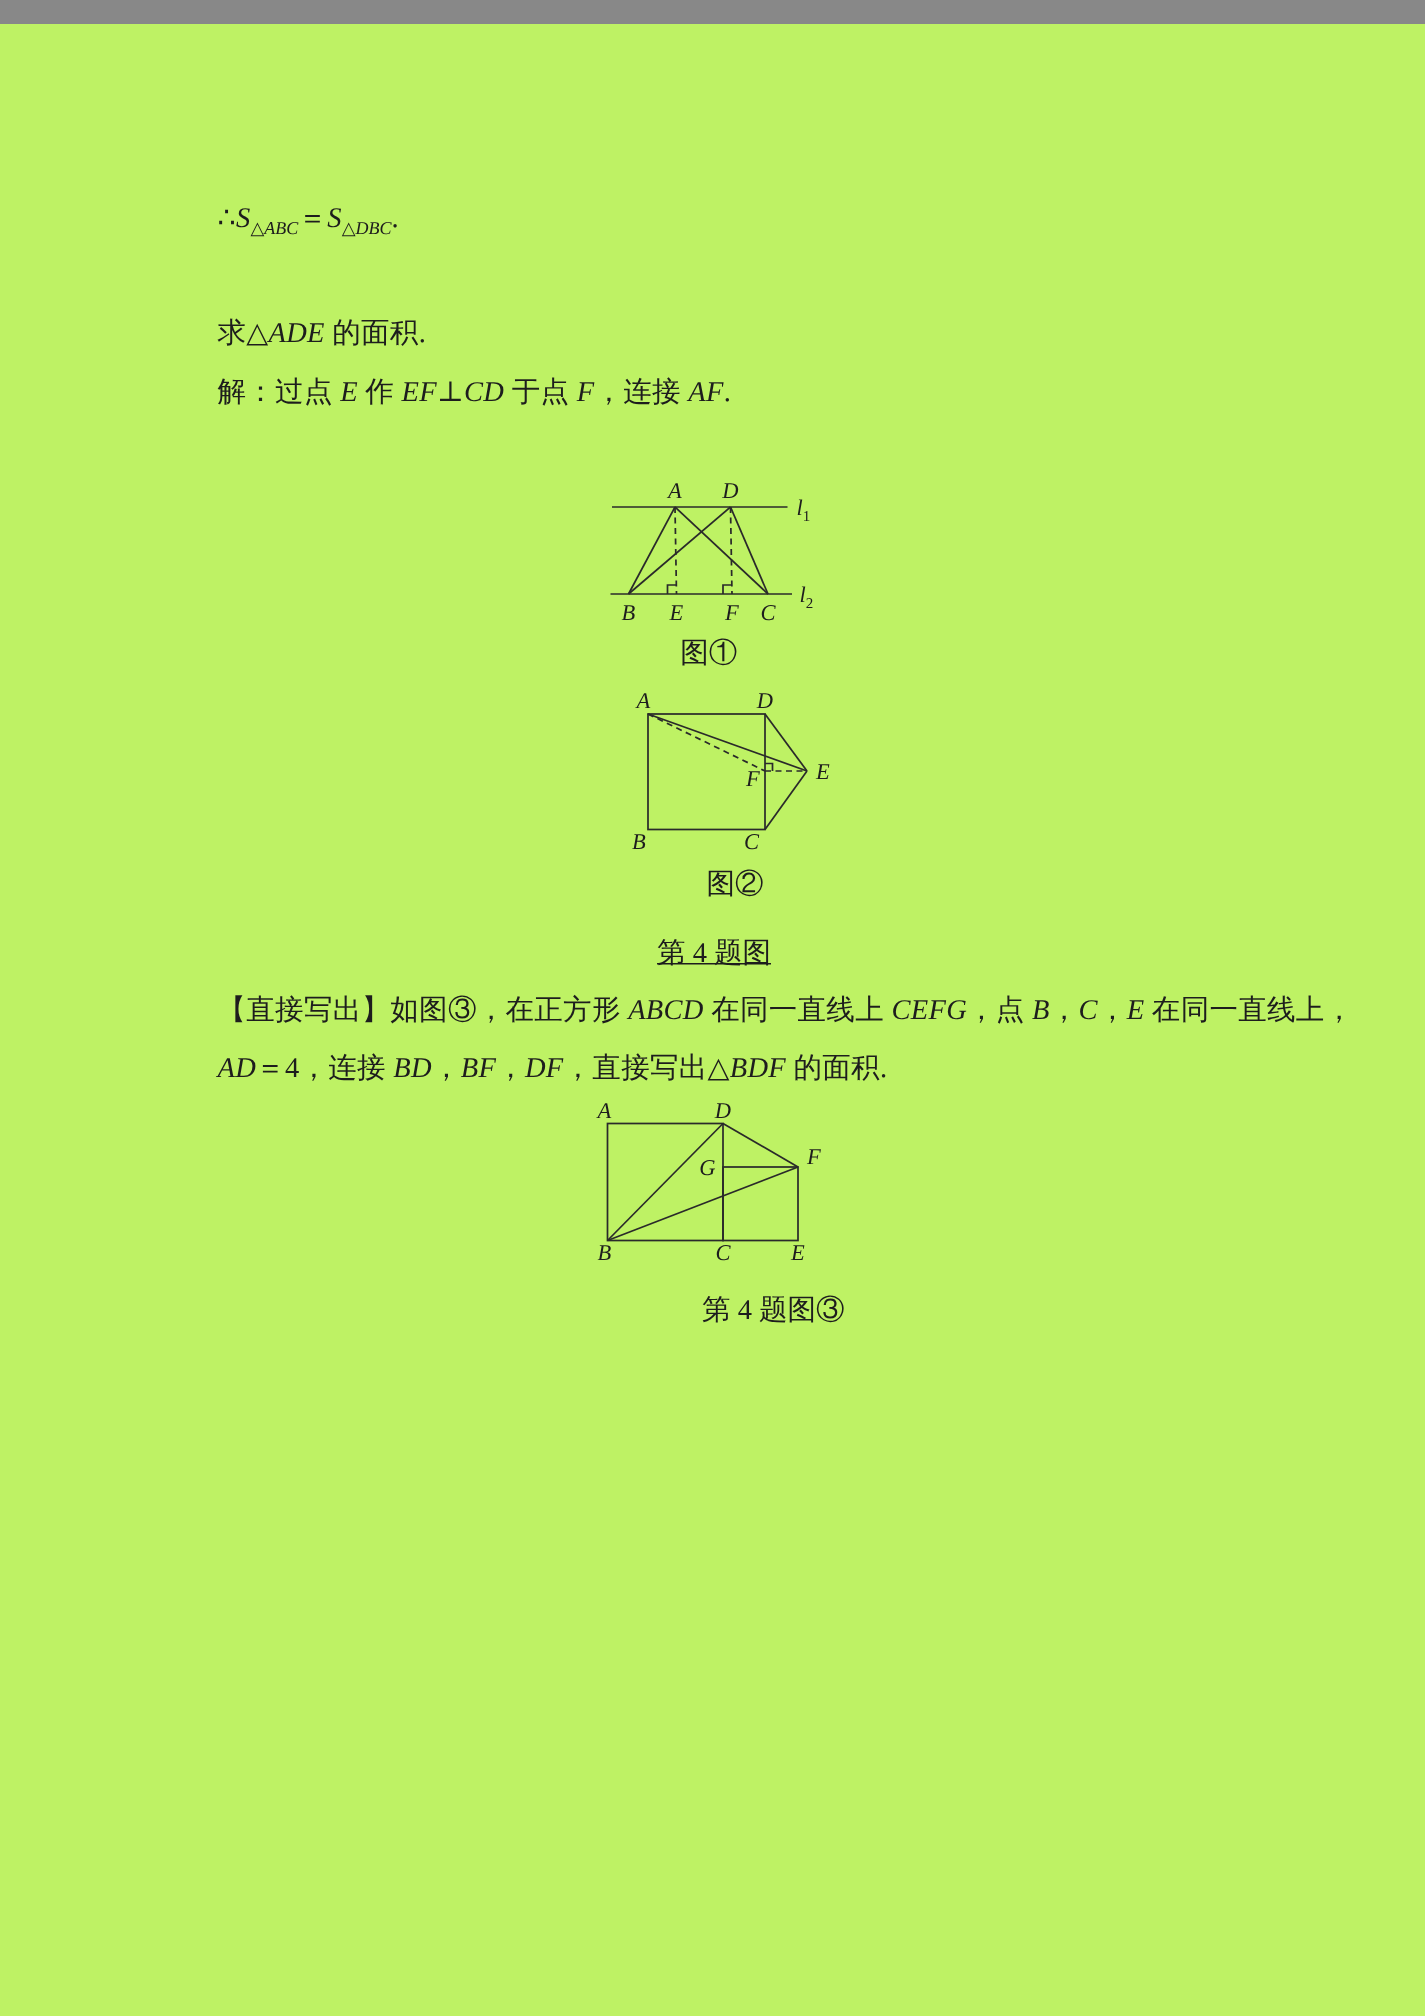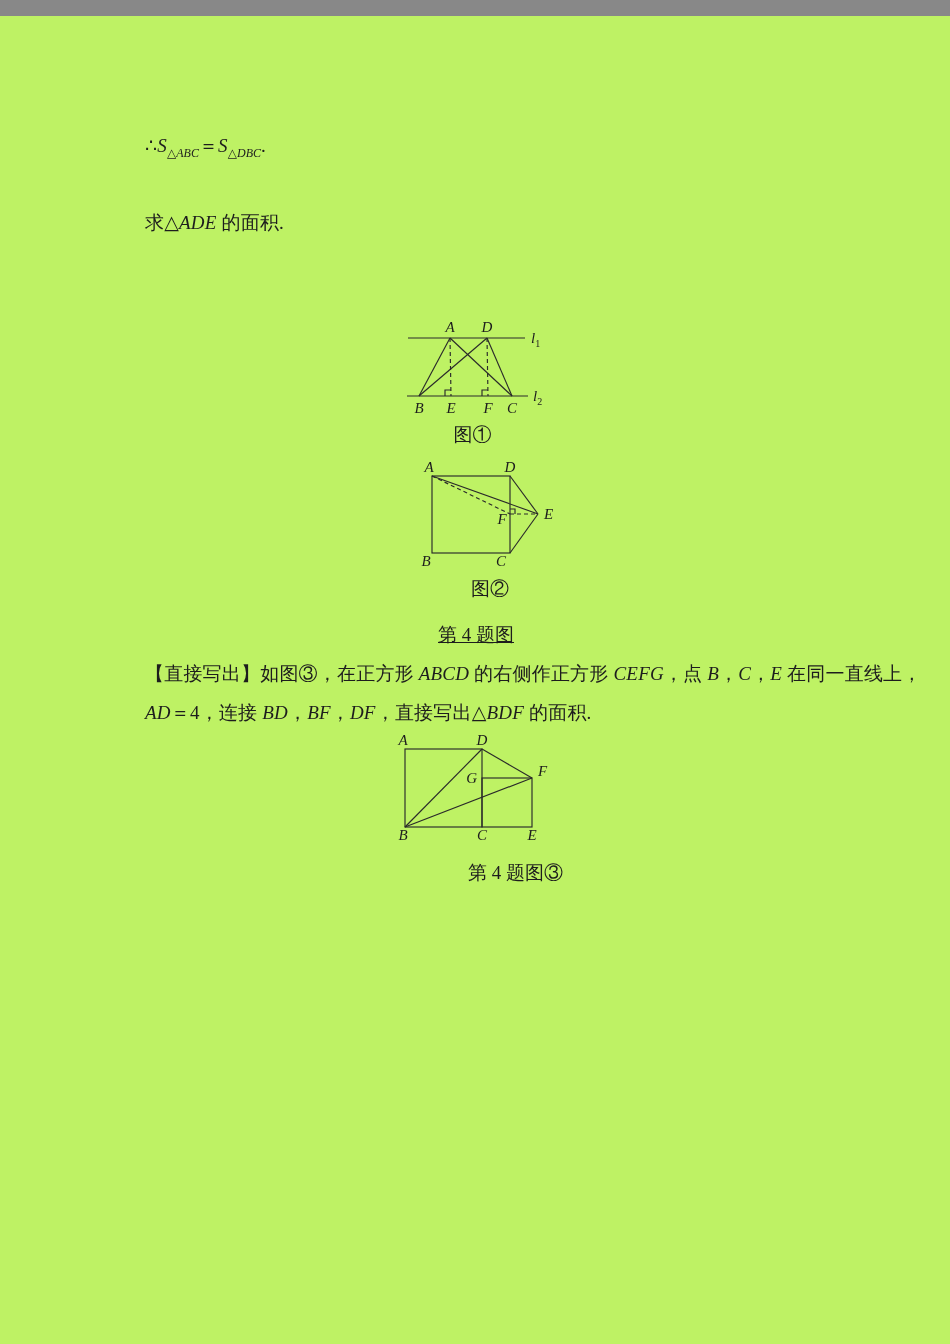--- a/index.html
+++ b/index.html
@@ -45,20 +45,21 @@
   }
   svg .subnum{font-size:10px;font-style:normal;}
 </style>
 </head>
 <body>
 
 <div class="page">
 
   <div class="tline" style="top:117px;"><span>∴</span><span class="it">S</span><span class="sub">△ABC</span><span>＝</span><span class="it">S</span><span class="sub">△DBC</span><span>.</span></div>
   <div class="tline" style="top:194px;"><span>求△</span><span class="it">ADE</span><span> 的面积.</span></div>
+  <div class="tline" style="top:233px;"><span>解：过点 </span><span class="it">E</span><span> 作 </span><span class="it">EF</span><span>⊥</span><span class="it">CD</span><span> 于点 </span><span class="it">F</span><span>，连接 </span><span class="it">AF</span><span>.</span></div>
 
   <svg style="left:395px;top:300px;" width="155" height="105" viewBox="0 0 155 105">
     <line x1="13" y1="22" x2="130" y2="22"></line>
     <line x1="12" y1="80" x2="133" y2="80"></line>
     <line x1="55" y1="22" x2="24" y2="80"></line>
     <line x1="55" y1="22" x2="117" y2="80"></line>
     <line x1="92" y1="22" x2="24" y2="80"></line>
     <line x1="92" y1="22" x2="117" y2="80"></line>
     <line class="dashed" x1="55" y1="22" x2="56" y2="80"></line>
     <line class="dashed" x1="92" y1="22" x2="93" y2="80"></line>
@@ -87,21 +88,21 @@
     <text x="95" y="11" text-anchor="middle">D</text>
     <text x="11" y="105" text-anchor="middle">B</text>
     <text x="86" y="105" text-anchor="middle">C</text>
     <text x="129" y="58">E</text>
     <text x="87" y="63" text-anchor="middle">F</text>
   </svg>
   <div class="caption" style="left:415px;top:560px;width:150px;">图②</div>
 
   <div class="caption" style="left:386px;top:606px;width:180px;text-decoration:underline;">第 4 题图</div>
 
-  <div class="tline" style="top:645px;"><span>【直接写出】如图③，在正方形 </span><span class="it">ABCD</span><span> 的右侧作正方形 </span><span class="it">CEFG</span><span>，点 </span><span class="it">B</span><span>，</span><span class="it">C</span><span>，</span><span class="it">E</span><span> 在同一直线上，</span></div>
+  <div class="tline" style="top:645px;"><span>【直接写出】如图③，在正方形 </span><span class="it">ABCD</span><span> 在同一直线上 </span><span class="it">CEFG</span><span>，点 </span><span class="it">B</span><span>，</span><span class="it">C</span><span>，</span><span class="it">E</span><span> 在同一直线上，</span></div>
   <div class="tline" style="top:684px;"><span class="it">AD</span><span>＝4，连接 </span><span class="it">BD</span><span>，</span><span class="it">BF</span><span>，</span><span class="it">DF</span><span>，直接写出△</span><span class="it">BDF</span><span> 的面积.</span></div>
 
   <svg style="left:393px;top:720px;" width="160" height="108" viewBox="0 0 160 108">
     <rect x="12" y="13" width="77" height="78"></rect>
     <rect x="89" y="42" width="50" height="49"></rect>
     <line x1="12" y1="91" x2="89" y2="13"></line>
     <line x1="12" y1="91" x2="139" y2="42"></line>
     <line x1="89" y1="13" x2="139" y2="42"></line>
     <text x="10" y="9" text-anchor="middle">A</text>
     <text x="89" y="9" text-anchor="middle">D</text>

